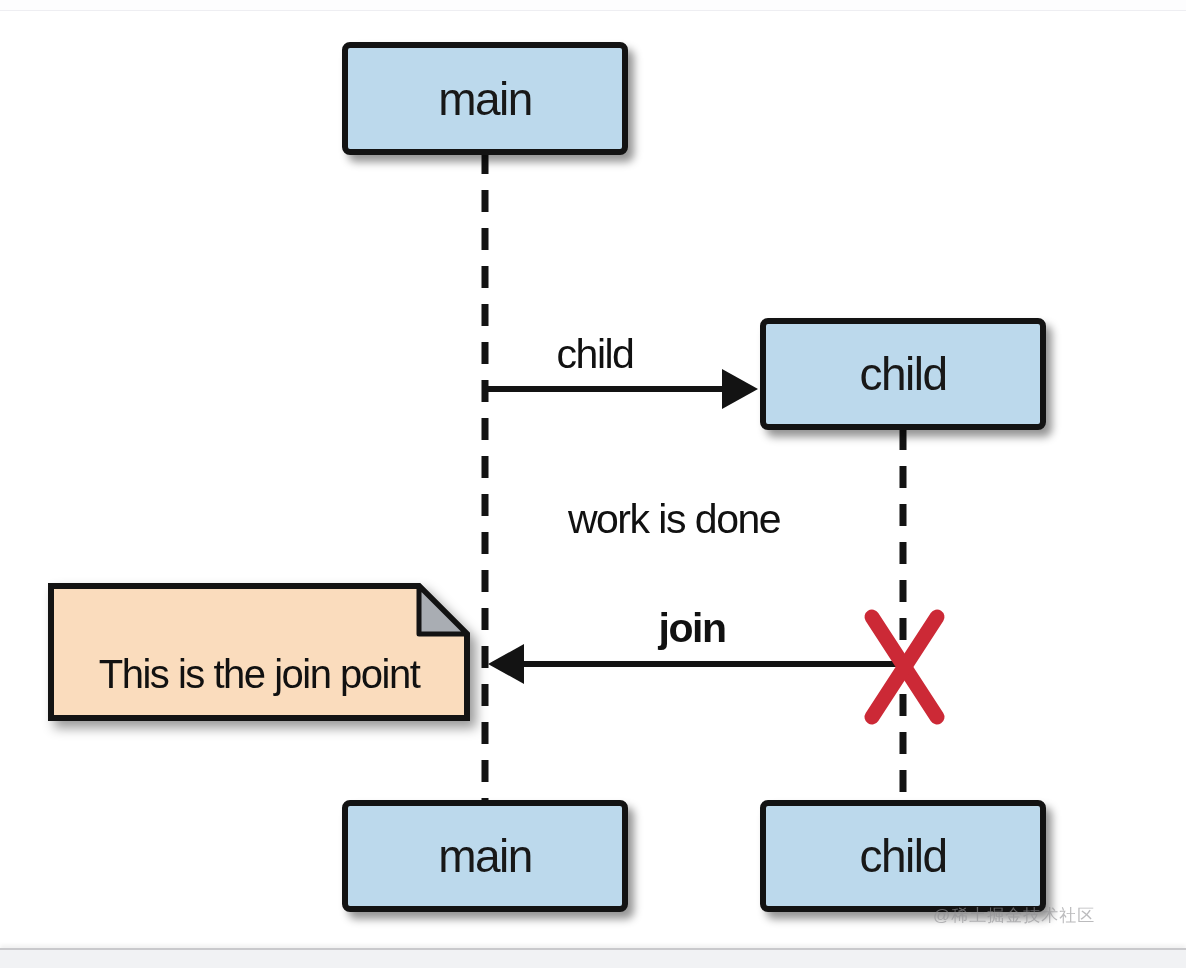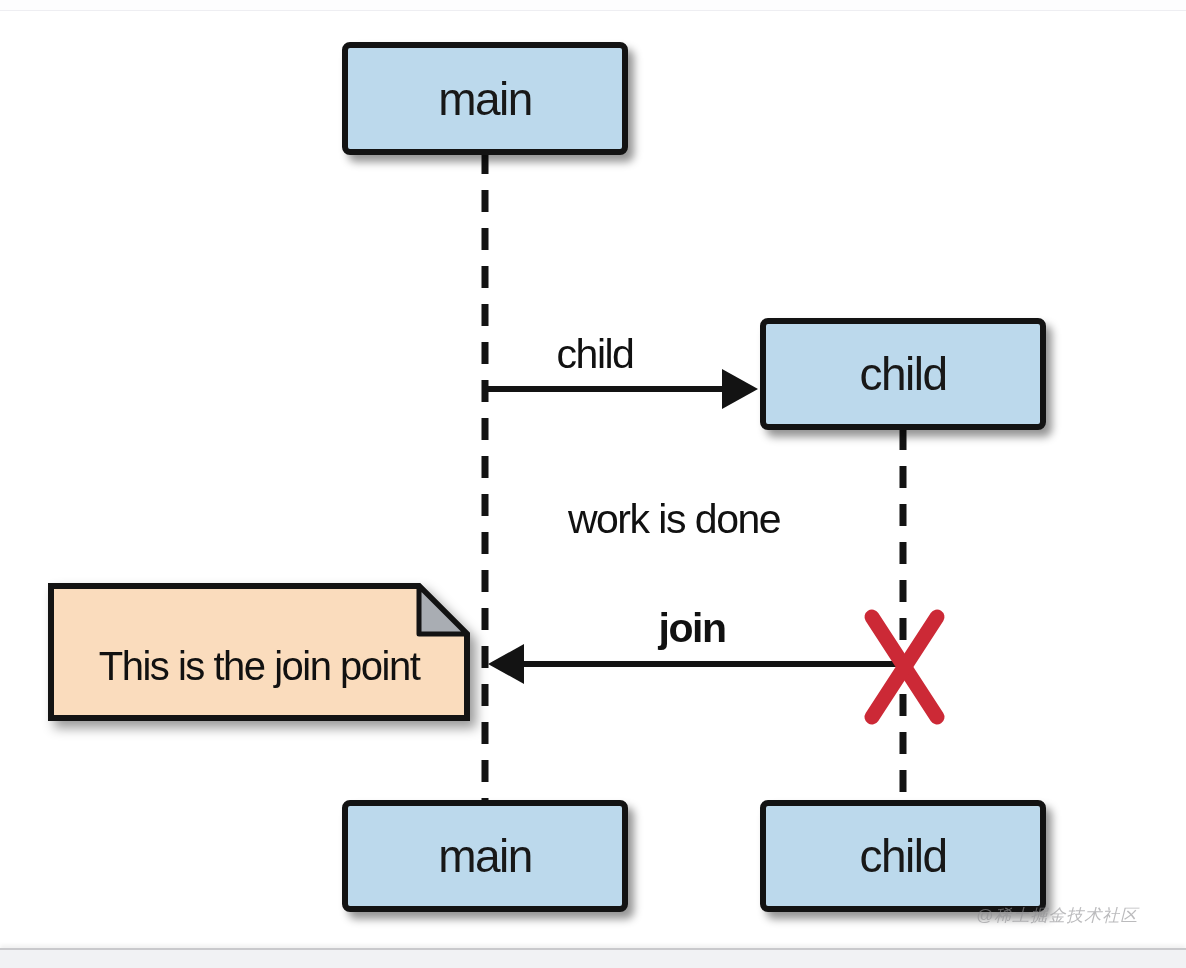--- a/index.html
+++ b/index.html
@@ -43,31 +43,30 @@
     position:absolute;transform:translate(-50%,-50%);
     font-size:41px;letter-spacing:-1.5px;white-space:nowrap;color:#111;
   }
   .lbl-fork{left:595px;top:354px;}
   .lbl-work{left:674px;top:507px;margin-top:12px;}
   .lbl-join{left:692px;top:628px;font-weight:bold;}
   
   .note-wrap{position:absolute;left:47px;top:582px;width:424px;height:140px;}
   .note-wrap svg{filter:drop-shadow(6px 7px 6px rgba(0,0,0,0.40));}
   .note-text{
-    position:absolute;left:8px;top:48px;width:408px;height:72px;
+    position:absolute;left:8px;top:56px;width:408px;height:72px;
     display:flex;align-items:center;justify-content:center;
     font-size:40px;letter-spacing:-1.5px;white-space:nowrap;color:#111;
   }
   
   .watermark{
-    position:absolute;left:976px;top:904px;
+    position:absolute;left:933px;top:904px;
     font-size:17px;letter-spacing:1px;
     color:rgba(145,145,148,0.62);
     white-space:nowrap;
-    font-style:italic;
   }
 </style>
 </head>
 <body>
 
 <div id="stage">
 
   <div class="top-band"></div>
 
   <svg class="layer" width="1186" height="968" viewBox="0 0 1186 968">

